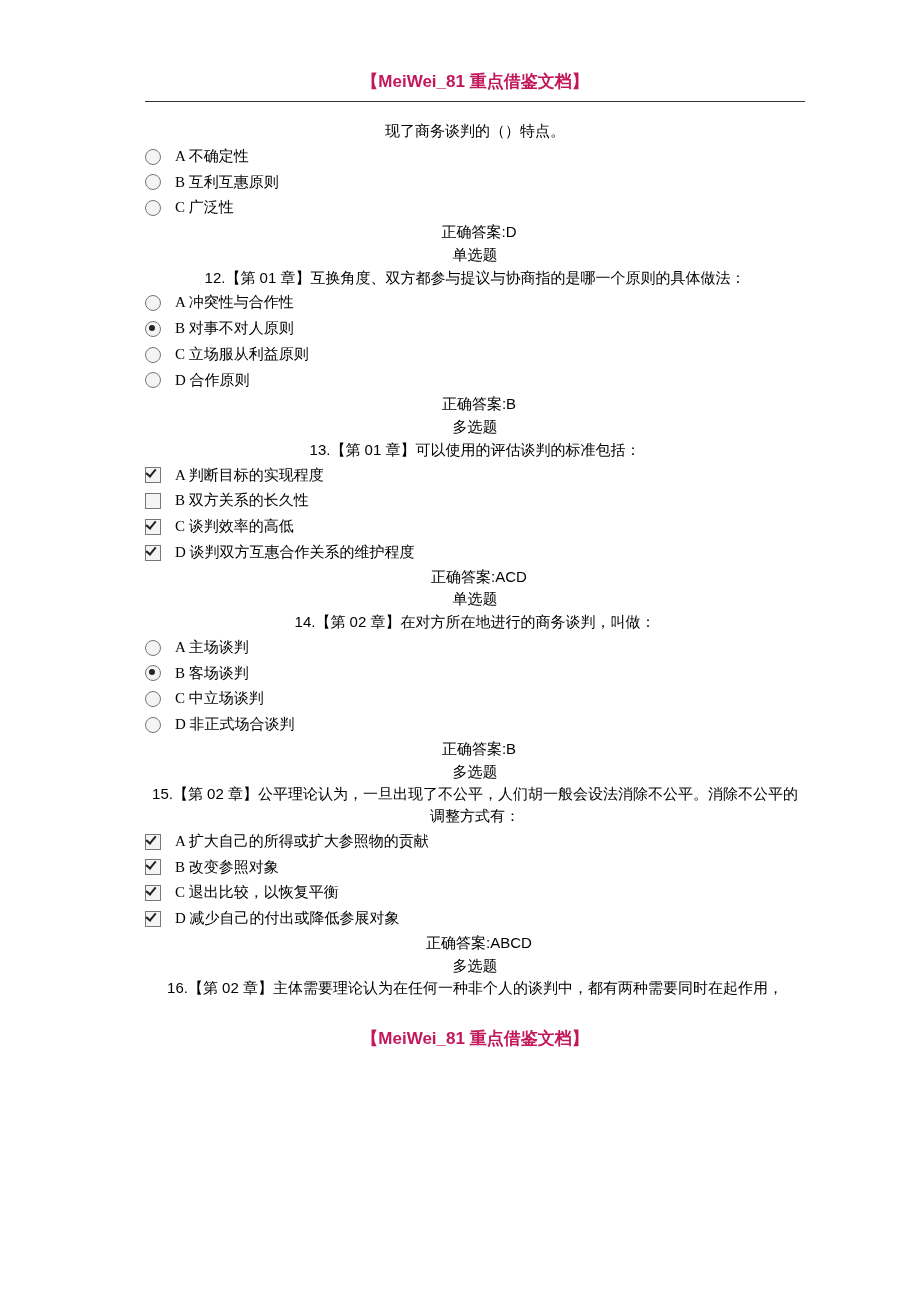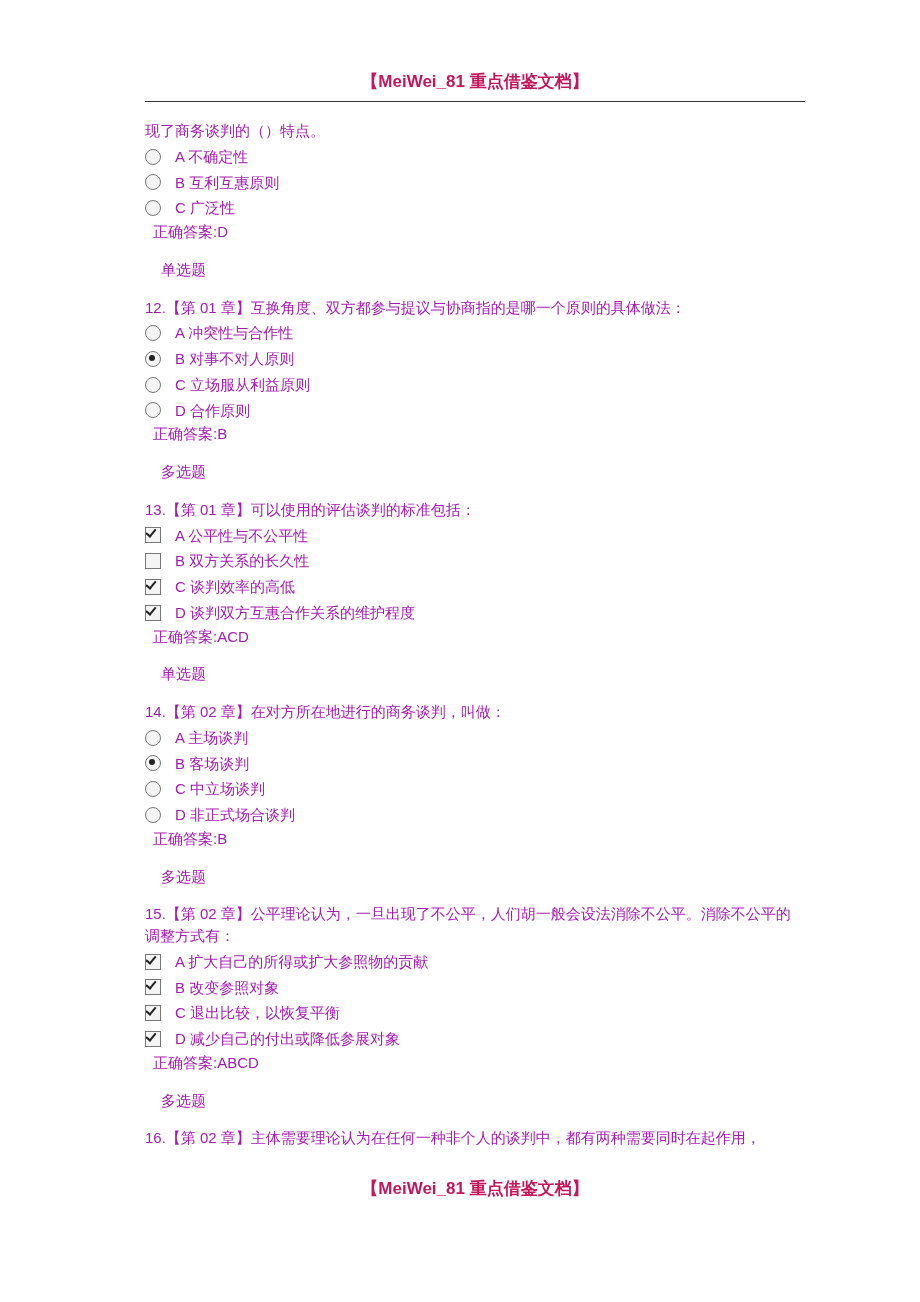--- a/index.html
+++ b/index.html
@@ -21,30 +21,32 @@
     font-weight: bold;
     margin-bottom: 8px;
   }
   .hr {
     border: none;
     border-top: 1.5px solid #333;
     margin: 0 0 18px 0;
   }
   .content {
     font-size: 15px;
-    color: #a21caf;
+    color: #000000;
     line-height: 1.45;
+    text-align: center;
   }
   .qtext {
     margin: 0;
   }
   .option-row {
     display: flex;
     align-items: center;
     margin: 4px 0 2px 0;
+    font-family: Liberation Serif, serif;
   }
   .radio, .checkbox {
     display: inline-block;
     width: 14px;
     height: 14px;
     border: 1px solid #777;
     margin-right: 14px;
     position: relative;
     background: #f4f4f4;
     flex-shrink: 0;
@@ -73,21 +75,21 @@
     border-width: 0 2px 2px 0;
     transform: rotate(40deg);
   }
   .opt-label {
     font-size: 15px;
   }
   .answer {
     margin: 2px 0 0 8px;
   }
   .qtype {
-    margin: 16px;
+    margin: 1px;
   }
   .footer-title {
     text-align: center;
     color: #c2185b;
     font-size: 17px;
     font-weight: bold;
     margin-top: 28px;
   }
 </style>
 </head>
@@ -131,21 +133,21 @@
     <div class="option-row">
       <span class="radio"></span>
       <span class="opt-label">D 合作原则</span>
     </div>
     <p class="answer">正确答案:B</p>
 
     <p class="qtype">多选题</p>
     <p class="qtext">13.【第 01 章】可以使用的评估谈判的标准包括：</p>
     <div class="option-row">
       <span class="checkbox selected"></span>
-      <span class="opt-label">A 公平性与不公平性</span>
+      <span class="opt-label">A 判断目标的实现程度</span>
     </div>
     <div class="option-row">
       <span class="checkbox"></span>
       <span class="opt-label">B 双方关系的长久性</span>
     </div>
     <div class="option-row">
       <span class="checkbox selected"></span>
       <span class="opt-label">C 谈判效率的高低</span>
     </div>
     <div class="option-row">

